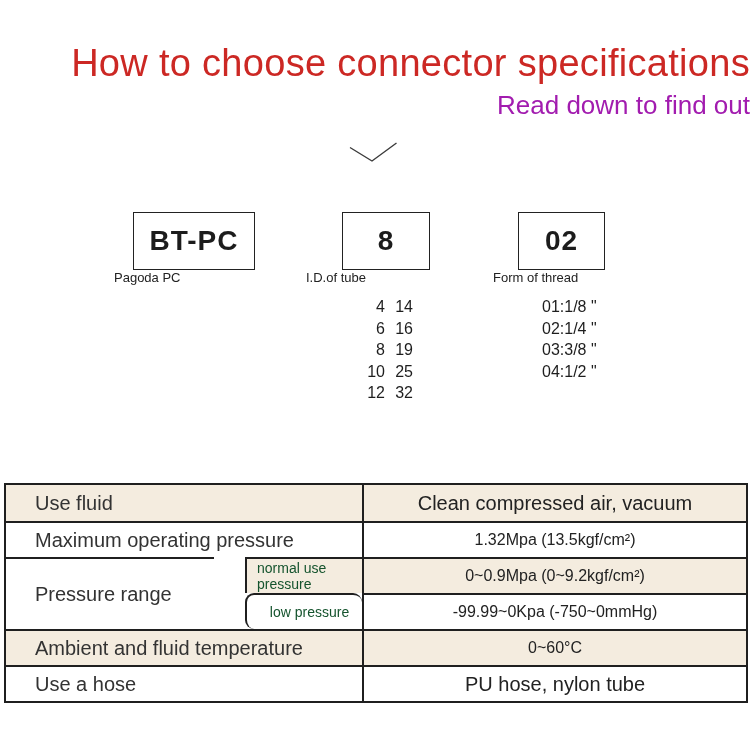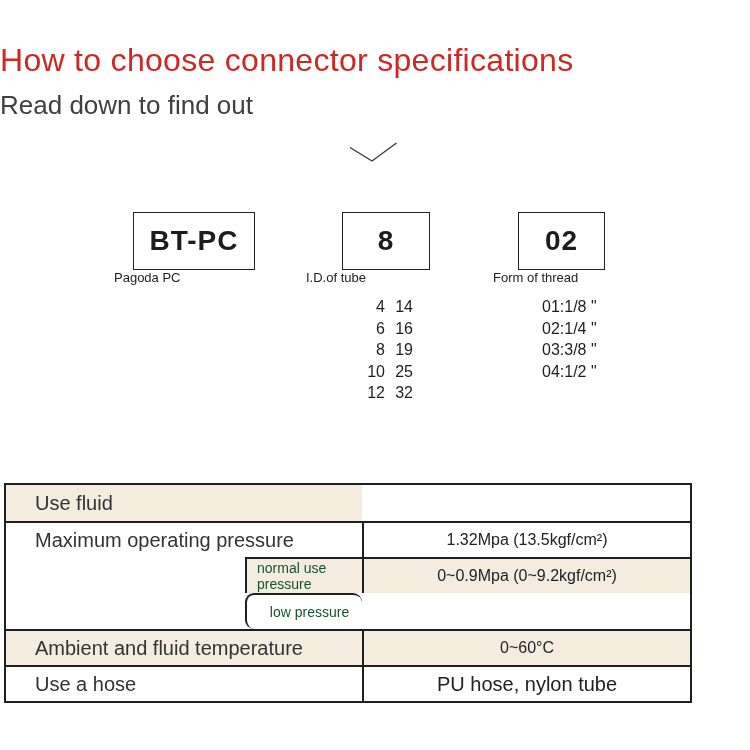--- a/index.html
+++ b/index.html
@@ -19,34 +19,34 @@
     height: 750px;
     background: #ffffff;
     overflow: hidden;
   }
 
   
   .title {
     position: absolute;
     left: 0; right: 0;
     top: 42px;
-    text-align: left;
-    font-size: 32px;
+    text-align: right;
+    font-size: 38px;
     font-weight: 400;
     letter-spacing: 0.3px;
     color: var(--accent-red);
   }
   .subtitle {
     position: absolute;
     left: 0; right: 0;
     top: 90px;
-    text-align: left;
+    text-align: right;
     font-size: 26px;
     font-weight: 400;
-    color: #404040;
+    color: #a21caf;
   }
   .chevron {
     position: absolute;
     left: 349px;
     top: 141px;
   }
 
   
   .code-box {
     position: absolute;
@@ -98,21 +98,21 @@
     font-size: 16px;
     line-height: 21.6px;
     color: #1e1e1e;
   }
 
   
   .spec-table {
     position: absolute;
     left: 4px;
     top: 483px;
-    width: 688px;
+    width: 744px;
     height: 220px;
     display: grid;
     grid-template-columns: 208px 148px 1fr;
     grid-template-rows: repeat(6, 1fr);
     border: 2px solid var(--table-border);
     background: #fff;
   }
   .cell { display: flex; align-items: center; }
   .bt { border-top: 2px solid var(--table-border); }
   .bl { border-left: 2px solid var(--table-border); }
@@ -198,28 +198,31 @@
 
   <div class="thread-list">
     <div>01:1/8 "</div>
     <div>02:1/4 "</div>
     <div>03:3/8 "</div>
     <div>04:1/2 "</div>
   </div>
 
   <div class="spec-table">
     <div class="cell lbl beige c-r1a">Use fluid</div>
+    <div class="cell val val-lg beige bl c-r1b">Clean compressed air, vacuum</div>
 
     <div class="cell lbl bt c-r2a">Maximum operating pressure</div>
     <div class="cell val val-sm bt bl c-r2b">1.32Mpa (13.5kgf/cm²)</div>
 
+    <div class="cell lbl bt c-pr">Pressure range</div>
     <div class="cell sub beige bt bl c-r3s">normal use pressure</div>
     <div class="cell val val-sm beige bt bl c-r3v">0~0.9Mpa (0~9.2kgf/cm²)</div>
 
     <div class="cell sub bt bl c-r4s">low pressure</div>
+    <div class="cell val val-sm bt bl c-r4v">-99.99~0Kpa (-750~0mmHg)</div>
 
     <div class="cell lbl beige bt c-r5a">Ambient and fluid temperature</div>
     <div class="cell val val-sm beige bt bl c-r5v">0~60°C</div>
 
     <div class="cell lbl bt c-r6a">Use a hose</div>
     <div class="cell val val-lg bt bl c-r6v">PU hose, nylon tube</div>
   </div>
 
 </div>
 

